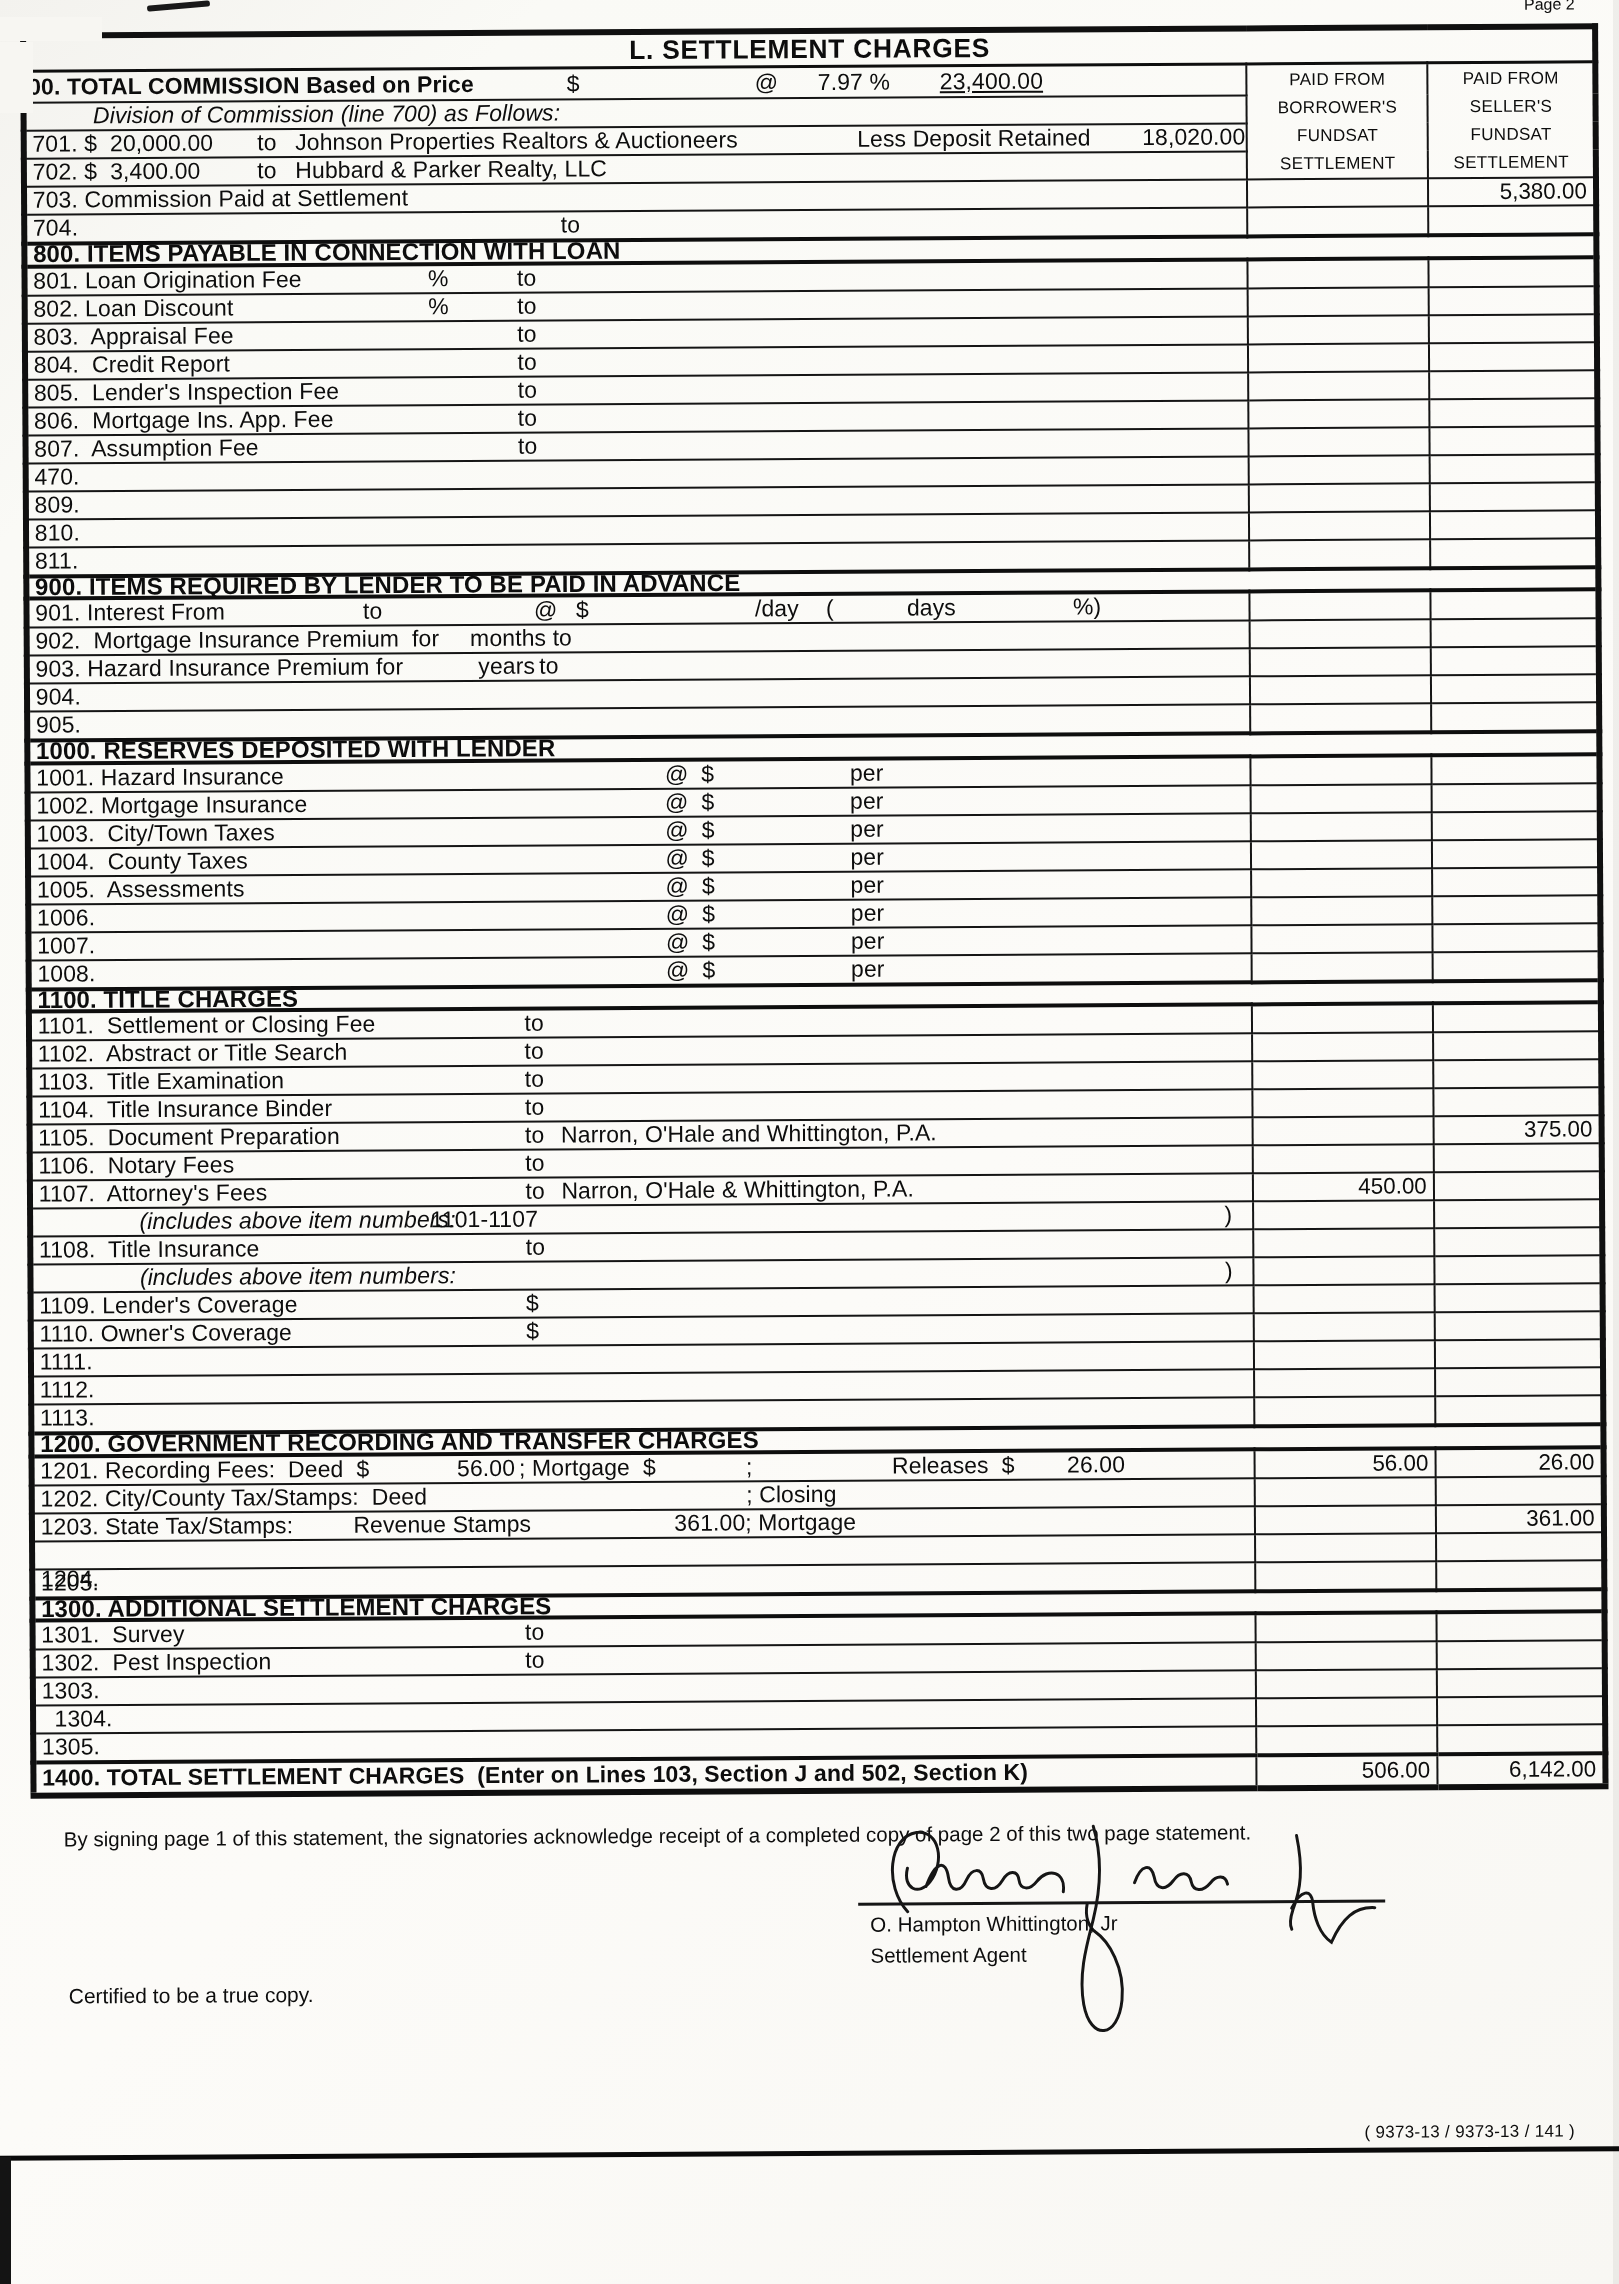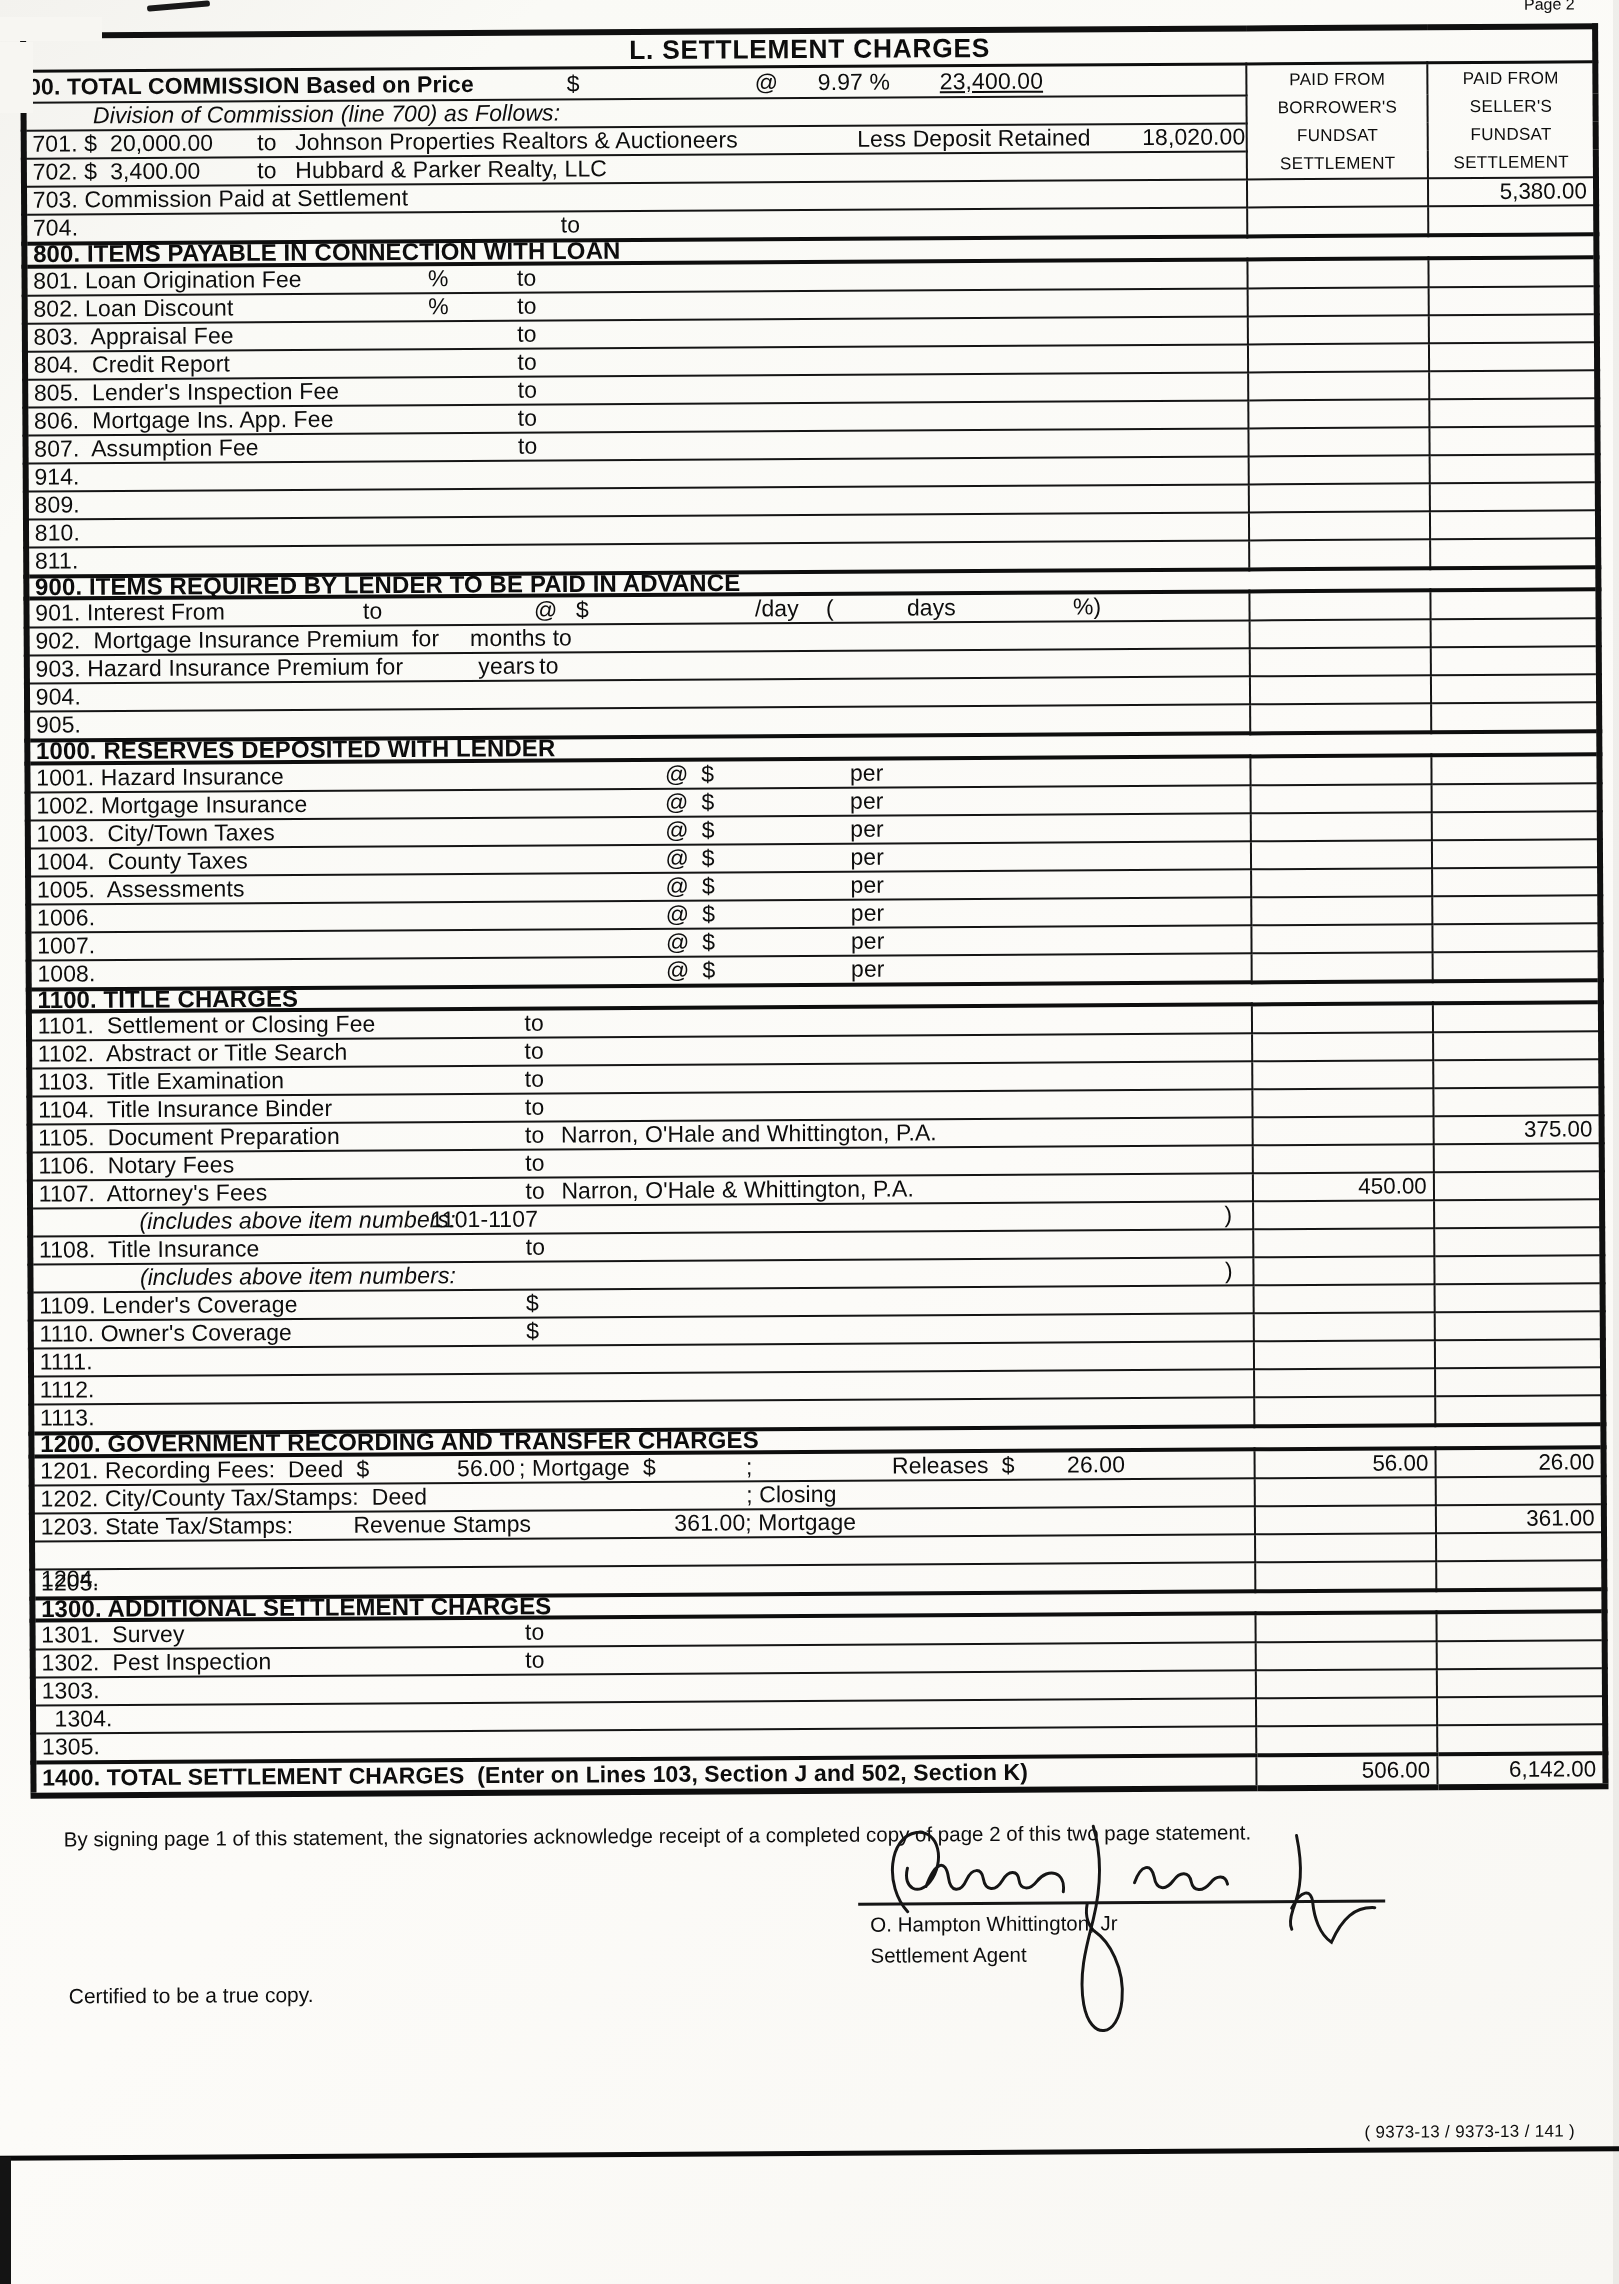--- a/index.html
+++ b/index.html
@@ -59,21 +59,21 @@
         </colgroup>
       <tbody id="rows">
         <tr class="title-row">
           <td class="page-title" colspan="3">L. SETTLEMENT CHARGES</td>
         </tr>
       <tr class="row r700">
             <td class="lbl">
               <span class="fr b" style="left: 1.3px;">00. TOTAL COMMISSION Based on Price</span>
               <span class="fr" style="left: 540px;">$</span>
               <span class="fr" style="left: 728px;">@</span>
-              <span class="fr" style="left: 791px;">9.97 %</span>
+              <span class="fr" style="left: 791px;">7.97 %</span>
               <span class="fr" style="left: 913px; text-decoration: underline;">23,400.00</span>
             </td>
             <td class="colhead bcol" rowspan="4">
               <div>PAID FROM</div>
               <div>BORROWER'S</div>
               <div>FUNDSAT</div>
               <div>SETTLEMENT</div>
             </td>
             <td class="colhead scol" rowspan="4">
               <div>PAID FROM</div>
@@ -176,21 +176,21 @@
           <tr class="row">
             <td class="lbl">
               <span class="fr" style="left: 5.3px;">807.  Assumption Fee</span>
               <span class="fr" style="left: 489px;">to</span>
             </td>
             <td class="amt bcol"></td>
             <td class="amt scol"></td>
           </tr>
           <tr class="row">
             <td class="lbl">
-              <span class="fr" style="left: 5.3px;">914.</span>
+              <span class="fr" style="left: 5.3px;">470.</span>
             </td>
             <td class="amt bcol"></td>
             <td class="amt scol"></td>
           </tr>
           <tr class="row">
             <td class="lbl">
               <span class="fr" style="left: 5.3px;">809.</span>
             </td>
             <td class="amt bcol"></td>
             <td class="amt scol"></td>

